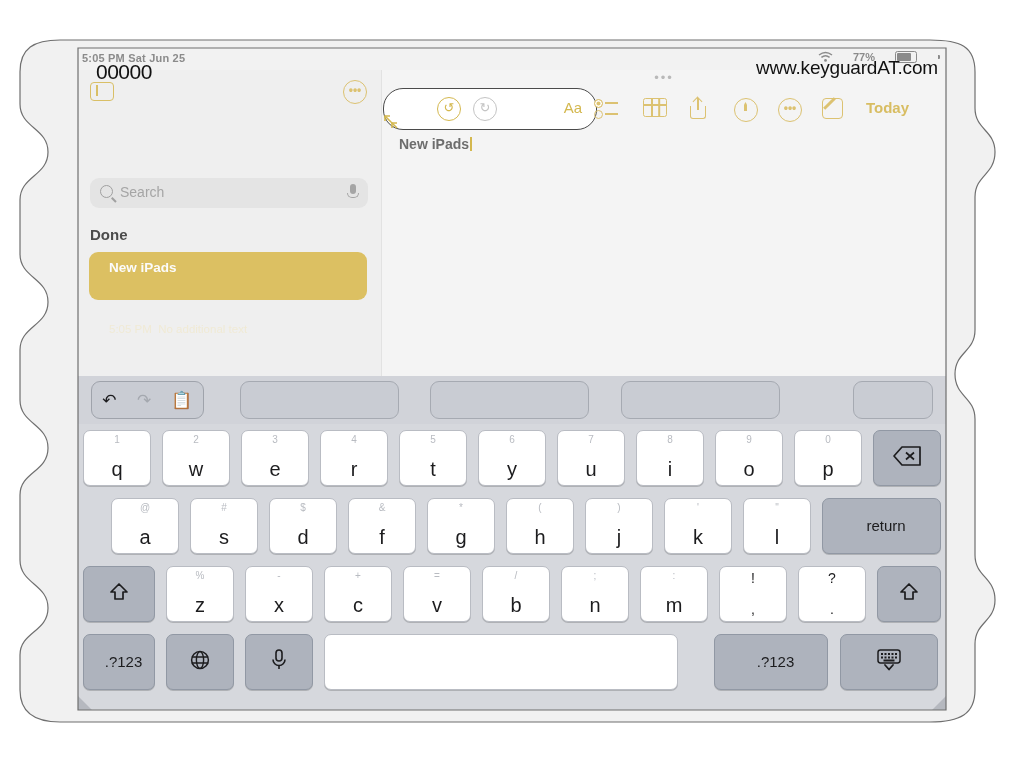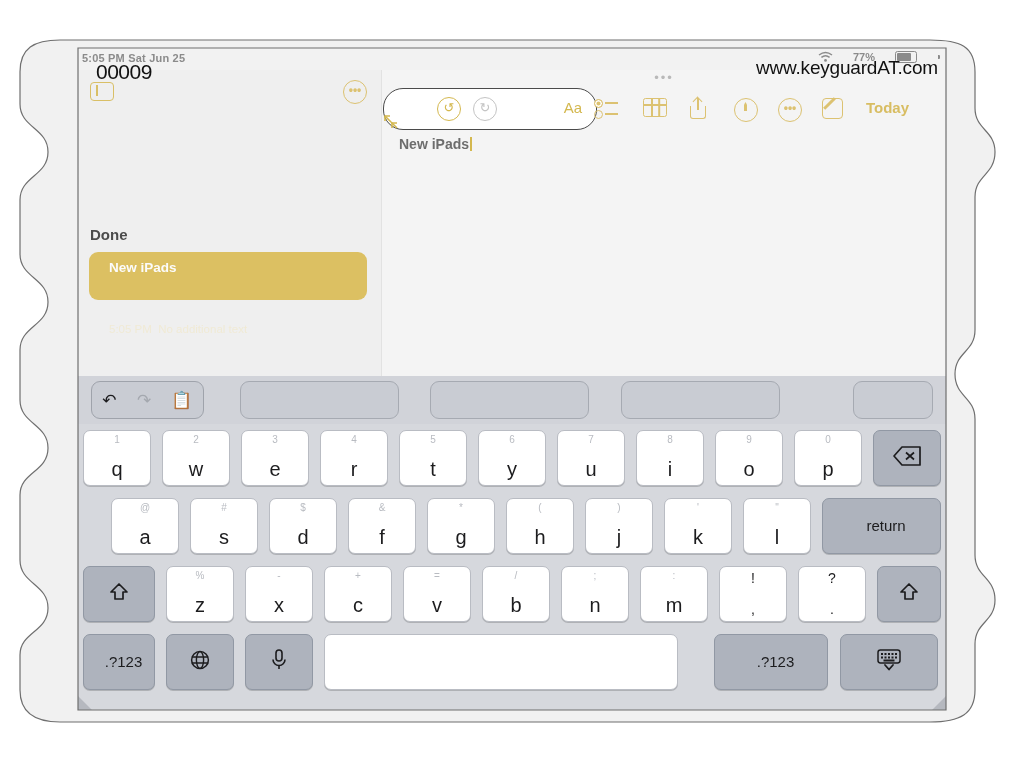--- a/index.html
+++ b/index.html
@@ -160,20 +160,25 @@
       <span class="batt-cap"></span>
     </div>
   </div>
 
   <div id="sidebar">
     <div id="sidebar-top">
       <div id="sidebar-toggle"></div>
       <div id="more-circle">•••</div>
     </div>
 
+    <div id="searchbar">
+      <span id="search-glass"></span>
+      <span id="search-text">Search</span>
+      <span id="mic-icon"></span>
+    </div>
 
     <div id="section-today">Done</div>
 
     <div id="note-card">
       <div id="note-title">New iPads</div>
       <div id="note-sub">
         <span>5:05 PM</span>&nbsp;&nbsp;<span>No additional text</span>
       </div>
     </div>
   </div>
@@ -440,13 +445,13 @@
     C 20 326 48 326 48 302 C 48 278 20 278 20 254
     L 20 200
     C 20 176 48 176 48 152 C 48 128 20 128 20 104
     L 20 72
     C 20 48 34 40 60 40 Z
     M 78 48 L 946 48 L 946 710 L 78 710 Z
   " fill="#f1f1f1" fill-rule="evenodd" stroke="#6f6f6f" stroke-width="1.2"></path>
 </svg>
 
 <div id="watermark">www.keyguardAT.com</div>
-<div id="overlay-digits">00009</div>
+<div id="overlay-digits">00000</div>
 
 </body></html>

